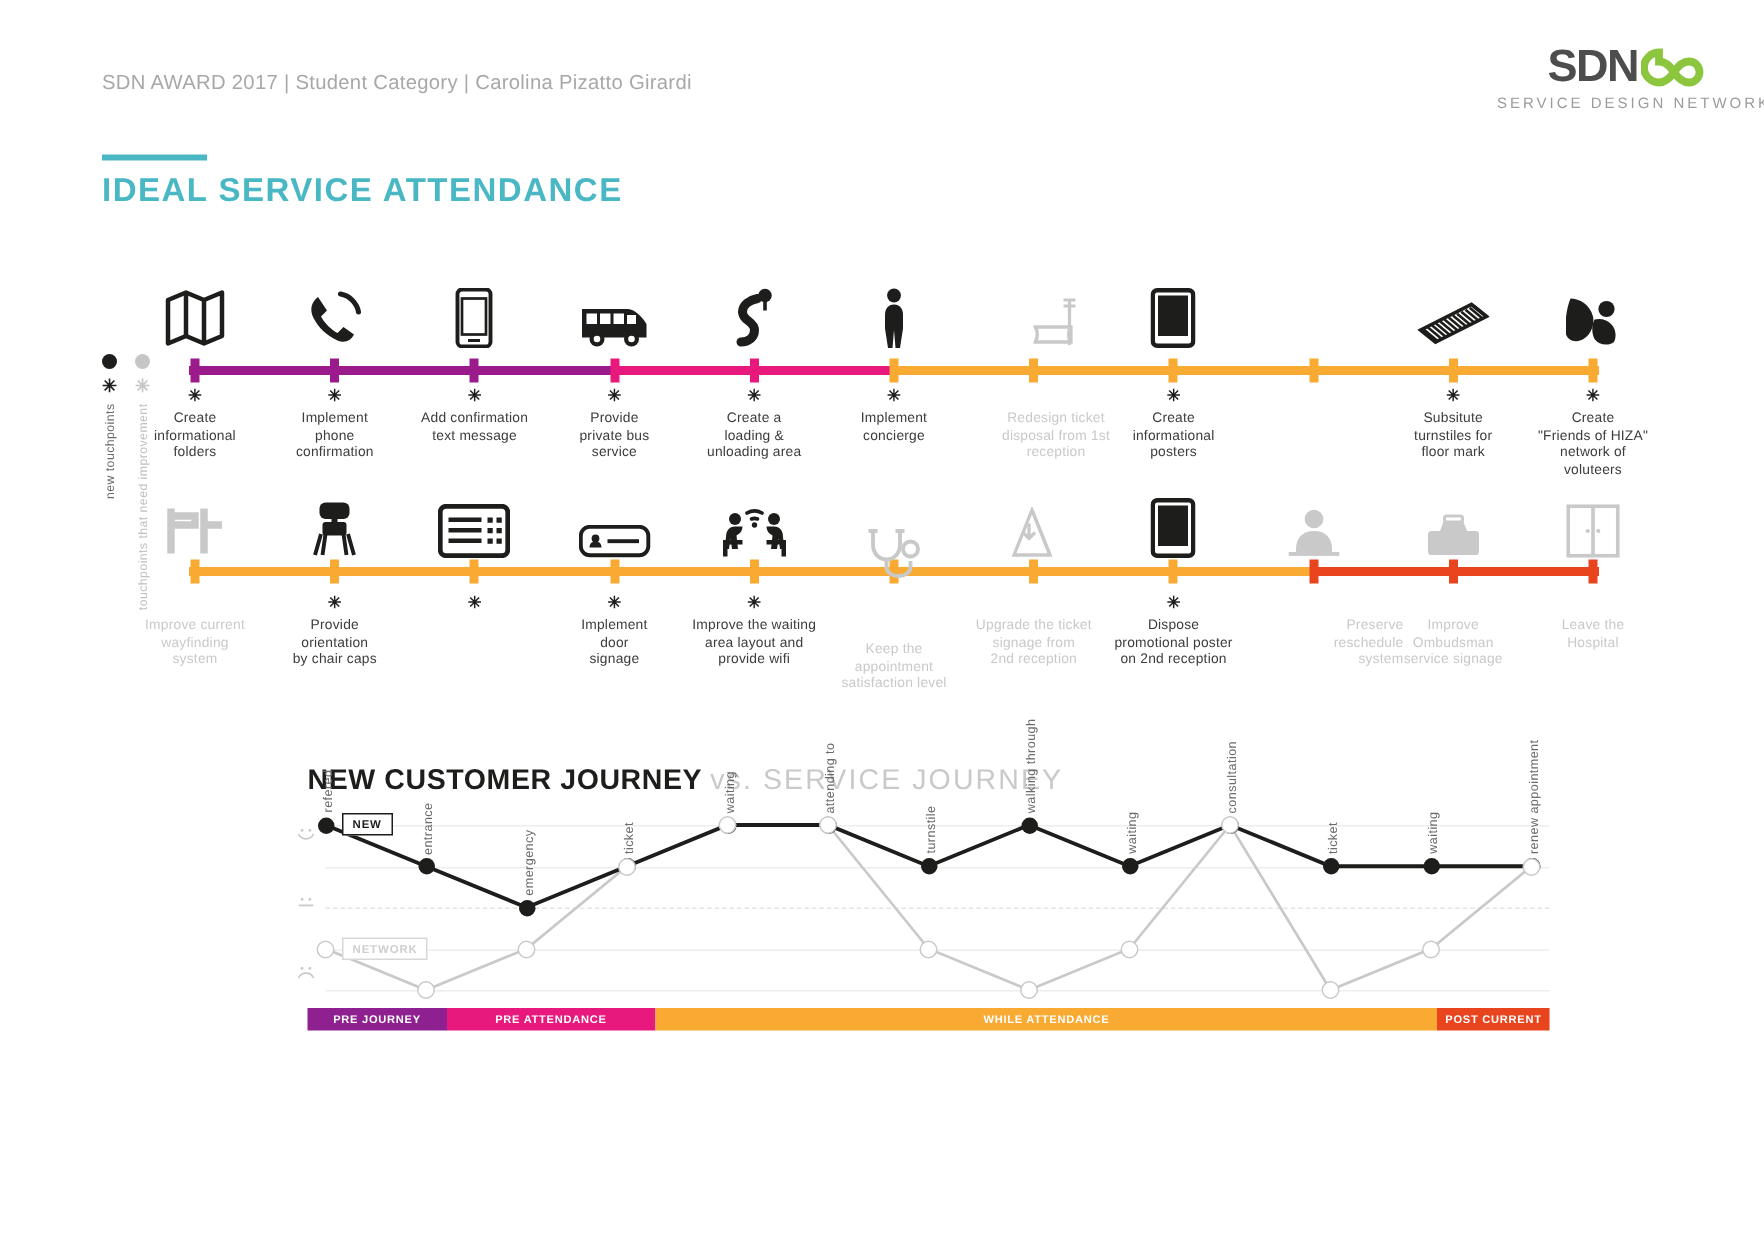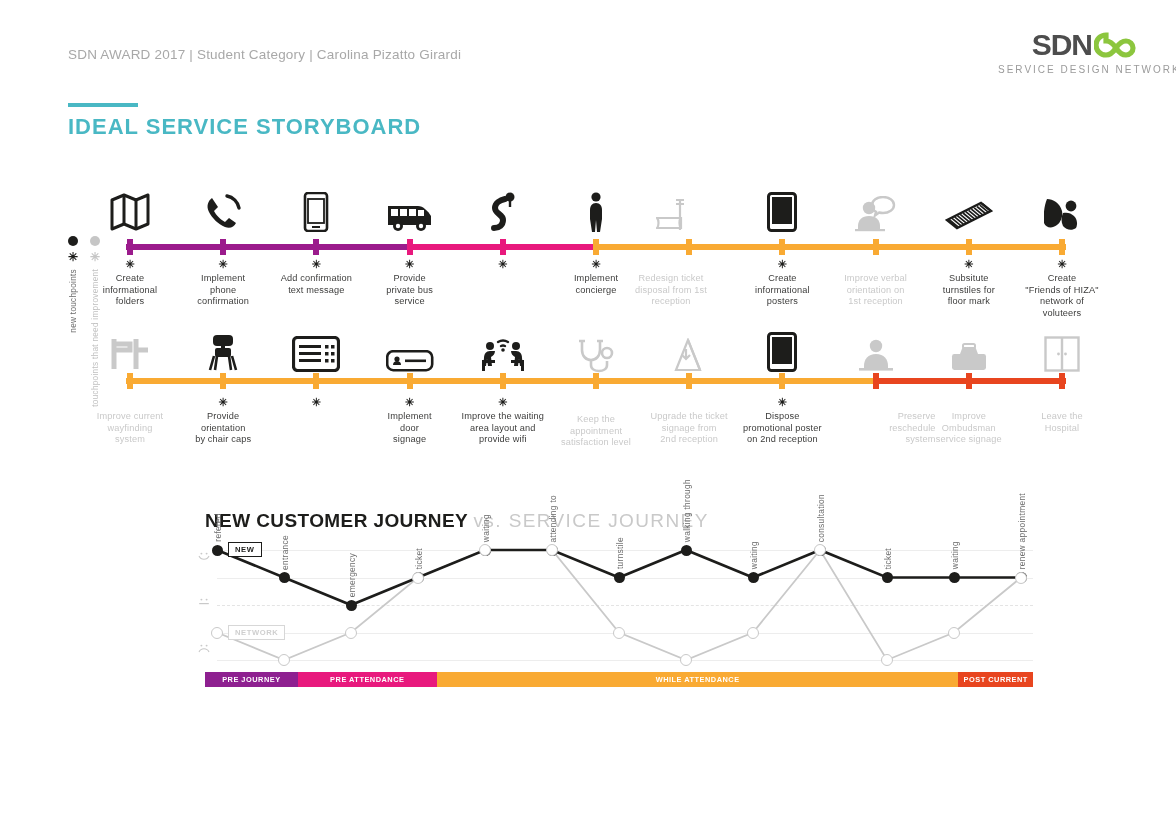--- a/index.html
+++ b/index.html
@@ -120,21 +120,21 @@
         <svg width="44" height="26" viewBox="0 0 44 26">
           <path d="M12 3a10 10 0 100 20c5 0 8-4 10-7 2-3 5-7 10-7a7 7 0 010 14c-5 0-8-4-10-7-2-3-5-7-10-7z" fill="none" stroke="#8cc63e" stroke-width="5.2" stroke-linecap="round"></path>
         </svg>
       </span>
     </div>
     <div class="sdn-sub">SERVICE DESIGN NETWORK</div>
   </div>
 </div>
 
 <div class="title-rule"></div>
-<div class="page-title">IDEAL SERVICE STORYBOARD</div>
+<div class="page-title">IDEAL SERVICE ATTENDANCE</div>
 
 <div class="legend">
   <div class="leg-col a">
     <div class="leg-dot black"></div>
     <div class="leg-ast black">✳</div>
     <span class="leg-txt black">new touchpoints</span>
   </div>
   <div class="leg-col b">
     <div class="leg-dot gray"></div>
     <div class="leg-ast gray">✳</div>
@@ -217,33 +217,34 @@
       <div class="node new" style="left: 502.8px; top: 0px;">
         <div class="ico">
           <svg width="30" height="40" viewBox="0 0 30 40">
             <path d="M6 36c5 0 9-3 9-8 0-6-8-6-8-12 0-5 5-8 10-9" fill="none" stroke="#1d1d1b" stroke-width="6" stroke-linecap="round"></path>
             <circle cx="22" cy="5" r="4.5" fill="#1d1d1b"></circle>
             <path d="M22 9l0 6" stroke="#1d1d1b" stroke-width="2.4"></path>
           </svg>
         </div>
         <div style="height: 22px;"></div>
         <div class="ast">✳</div>
+        <div class="lbl">Create a<br>loading &amp;<br>unloading area</div>
       </div>
       <div class="node new" style="left: 596px; top: 0px;">
         <div class="ico">
           <svg width="20" height="40" viewBox="0 0 20 40">
             <circle cx="10" cy="5" r="4.6" fill="#1d1d1b"></circle>
             <path d="M10 11c-4 0-6 3-6 7v9l2 13h3l1-12 1 12h3l2-13v-9c0-4-2-7-6-7z" fill="#1d1d1b"></path>
           </svg>
         </div>
         <div style="height: 22px;"></div>
         <div class="ast">✳</div>
         <div class="lbl">Implement<br>concierge</div>
       </div>
-      <div class="node imp" style="left: 671px; top: 0px;">
+      <div class="node imp" style="left: 704px; top: 0px;">
         <div class="ico">
           <svg width="30" height="34" viewBox="0 0 30 34">
             <path d="M24 2 v30" stroke="#c9c9c9" stroke-width="2.2"></path>
             <path d="M20 2h8 M20 6h8" stroke="#c9c9c9" stroke-width="2"></path>
             <path d="M1 20h24v10H1c2-2 2-8 0-10z" fill="none" stroke="#c9c9c9" stroke-width="2.2"></path>
             <path d="M25 20c-2 2-2 8 0 10" fill="none" stroke="#c9c9c9" stroke-width="2.2"></path>
           </svg>
         </div>
         <div style="height: 22px;"></div>
         <div class="ast">✳</div>
@@ -252,33 +253,20 @@
       <div class="node new" style="left: 782.4px; top: 0px;">
         <div class="ico">
           <svg width="30" height="40" viewBox="0 0 30 40">
             <rect x="1.5" y="1.5" width="27" height="37" rx="3" fill="none" stroke="#1d1d1b" stroke-width="3"></rect>
             <rect x="5" y="5" width="20" height="27" fill="#1d1d1b"></rect>
           </svg>
         </div>
         <div style="height: 22px;"></div>
         <div class="ast">✳</div>
         <div class="lbl">Create<br>informational<br>posters</div>
-      </div>
-      <div class="node imp" style="left: 875.6px; top: 0px;">
-        <div class="ico">
-          <svg width="42" height="36" viewBox="0 0 42 36">
-            <circle cx="14" cy="12" r="6.2" fill="#c9c9c9"></circle>
-            <path d="M14 20c-7 0-11 4-11 10v3h22v-3c0-6-4-10-11-10z" fill="#c9c9c9"></path>
-            <rect x="0" y="33" width="30" height="2.2" fill="#c9c9c9"></rect>
-            <path d="M28 1c6 0 11 3.5 11 8s-5 8-11 8c-1.4 0-2.7-.2-3.9-.5l-4.1 3 1-3.8C18 14.2 17 11.7 17 9c0-4.5 5-8 11-8z" fill="none" stroke="#c9c9c9" stroke-width="2.4"></path>
-          </svg>
-        </div>
-        <div style="height: 22px;"></div>
-        <div class="ast">✳</div>
-        <div class="lbl">Improve verbal<br>orientation on<br>1st reception</div>
       </div>
       <div class="node new" style="left: 968.8px; top: 0px;">
         <div class="ico">
           <svg width="48" height="34" viewBox="0 0 48 34">
             <path d="M2 22 L36 5 L46 13 L12 30 Z" fill="none" stroke="#1d1d1b" stroke-width="2.4"></path>
             <g stroke="#1d1d1b" stroke-width="1.7">
               <path d="M4 21.5 L13 29"></path>
               <path d="M6.8 20.2 L15.8 27.7"></path>
               <path d="M9.6 18.9 L18.6 26.4"></path>
               <path d="M12.399999999999999 17.6 L21.4 25.1"></path>
@@ -406,21 +394,21 @@
               <path d="M17 6a10 10 0 0110 0"></path>
               <path d="M20 10a5 5 0 014 0"></path>
             </g>
             <circle cx="22" cy="14" r="1.8" fill="#1d1d1b"></circle>
           </svg>
         </div>
         <div style="height: 20px;"></div>
         <div class="ast">✳</div>
         <div class="lbl">Improve the waiting<br>area layout and<br>provide wifi</div>
       </div>
-      <div class="node imp" style="left: 596px; top: 3px;">
+      <div class="node imp" style="left: 596px; top: 16px;">
         <div class="ico">
           <svg width="36" height="36" viewBox="0 0 36 36">
             <path d="M4 2v9c0 6 4 10 9 10s9-4 9-10V2" fill="none" stroke="#c9c9c9" stroke-width="2.6"></path>
             <path d="M1 2h6 M19 2h6" stroke="#c9c9c9" stroke-width="2.6"></path>
             <path d="M13 21v5c0 4 4 6 8 6s8-2 8-6v-4" fill="none" stroke="#c9c9c9" stroke-width="2.6"></path>
             <circle cx="29" cy="14" r="5" fill="none" stroke="#c9c9c9" stroke-width="2.6"></circle>
           </svg>
         </div>
         <div style="height: 20px;"></div>
         <div class="ast">✳</div>

